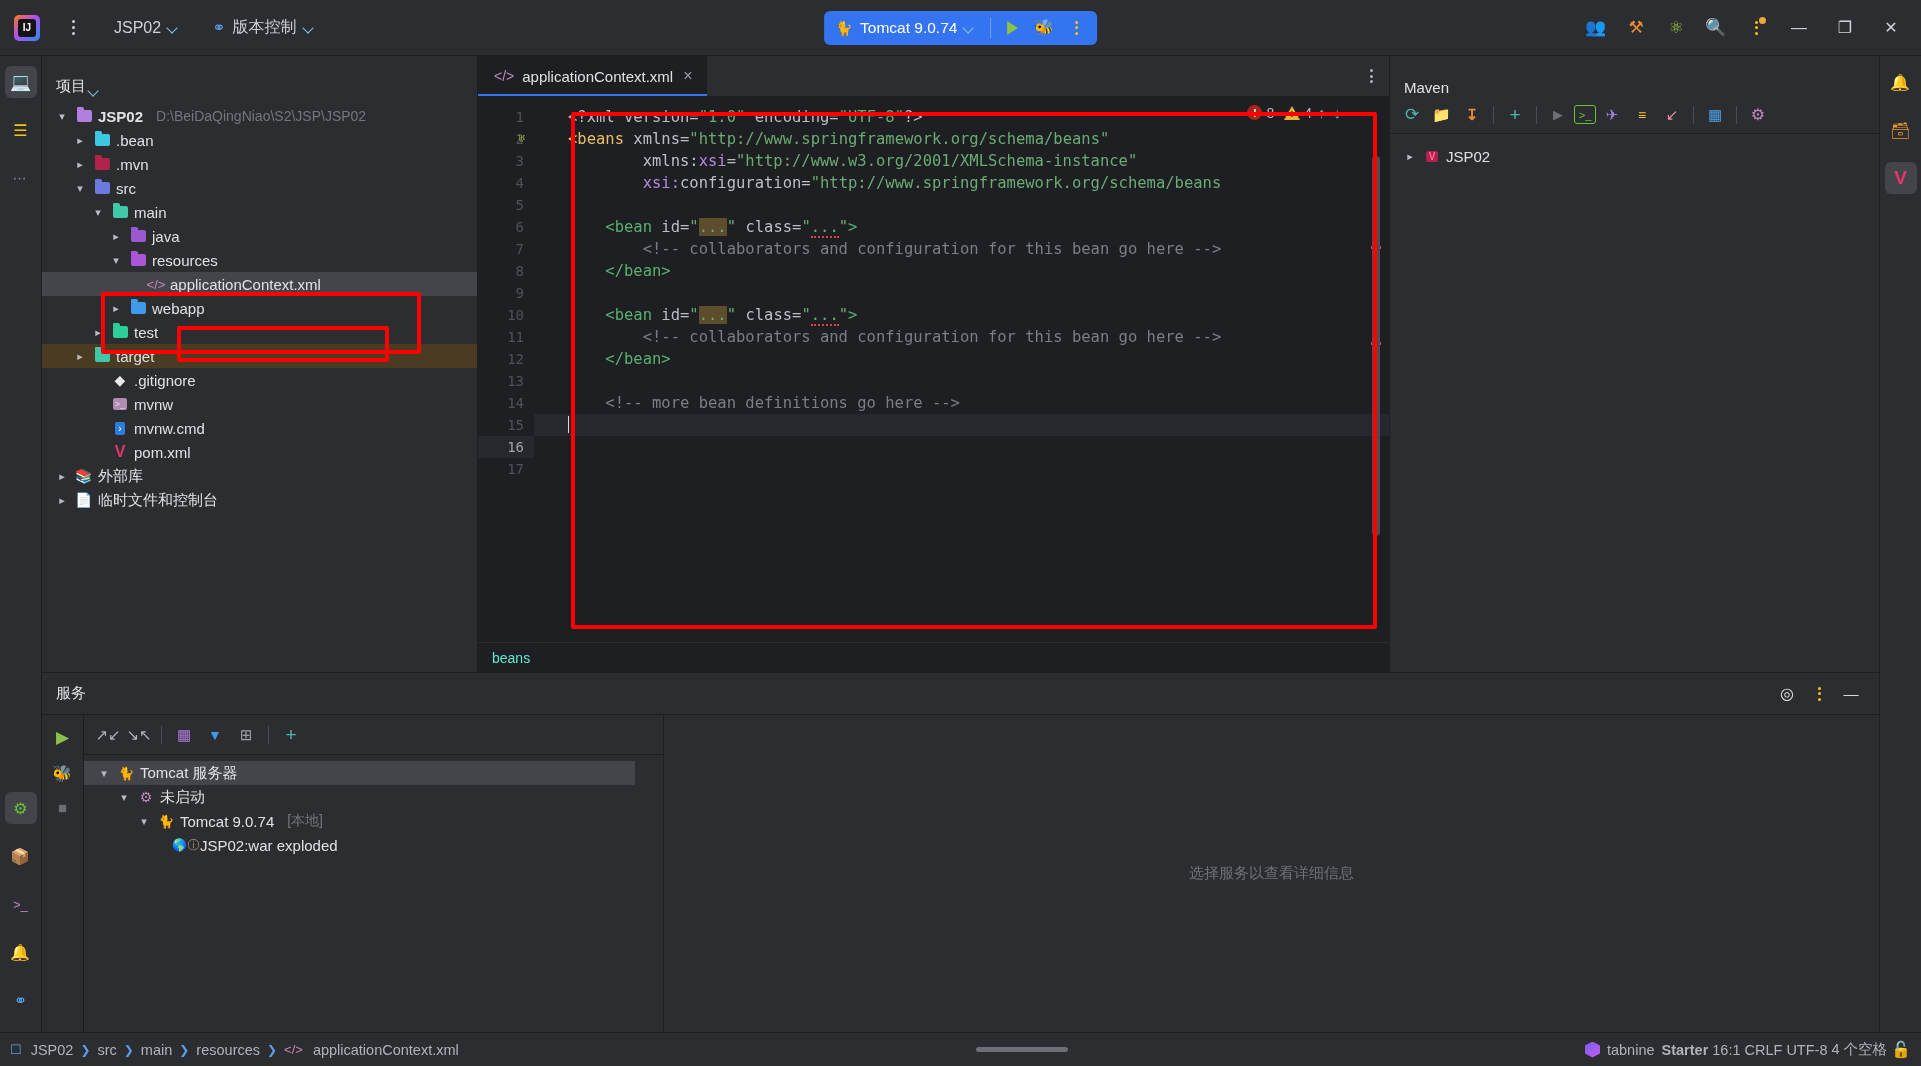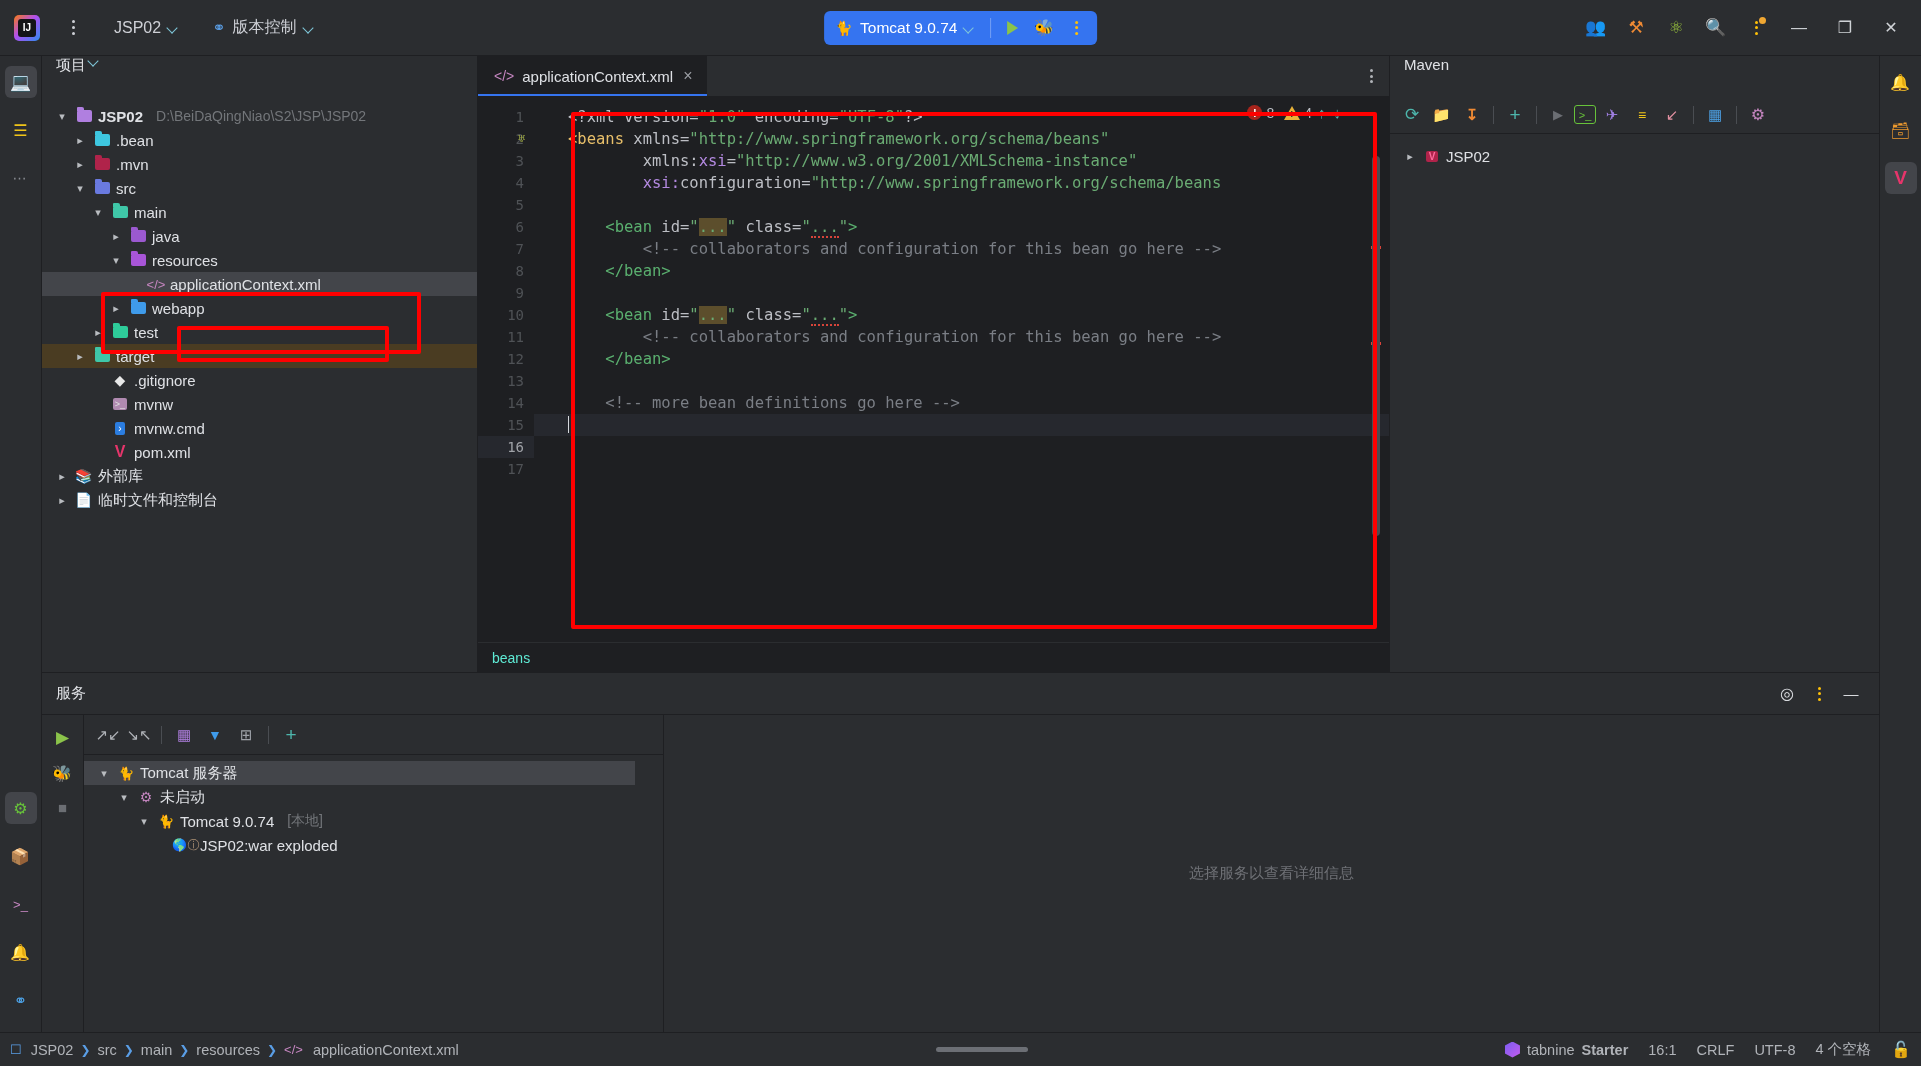--- a/index.html
+++ b/index.html
@@ -81,21 +81,21 @@
     width: 42px; background: #2b2d30; display:flex; flex-direction: column; align-items:center;
     padding-top: 10px; flex: 0 0 42px; border-left: 1px solid #1e1f22;
   }
 
   .center { flex: 1; display: flex; flex-direction: column; min-width: 0; }
   .upper { flex: 1; display: flex; min-height: 0; }
 
   
   .projpanel { width: 436px; flex: 0 0 436px; background: #2b2d30; display: flex; flex-direction: column;
     border-right: 1px solid #1e1f22; min-height:0;}
-  .panelhdr { height: 40px; display: flex; align-items: flex-start; padding: 0 14px; gap: 3px; flex:0 0 40px;}
+  .panelhdr { height: 40px; display: flex; align-items: flex-end; padding: 0 14px; gap: 3px; flex:0 0 40px;}
   .panelhdr .ttl { font-size: 15px; color: #dfe1e5; }
   .tree { flex: 1; overflow: hidden; padding-top: 8px; font-size: 15px; }
   .trow { height: 24px; display: flex; align-items: center; gap: 5px; padding-right: 8px;
     white-space: nowrap; cursor: pointer; position: relative; }
   .trow.sel { background: #43454a; }
   .trow.target-hl { background: #4a3c22; }
   .tarrow { width: 16px; flex: 0 0 16px; display:flex;align-items:center;justify-content:center;
     color:#b9bcc0; font-size: 11px; }
   .tarrow.empty { visibility: hidden; }
   .ticon { width: 18px; flex: 0 0 18px; display:flex;align-items:center;justify-content:center;font-size: 14px; }
@@ -186,21 +186,21 @@
     font-size: 15px; }
 
   
   .statusbar { height: 34px; flex: 0 0 34px; background: #2b2d30; display: flex; align-items: center;
     padding: 0 10px; font-size: 14.5px; color: #b0b3b8; border-top: 1px solid #1e1f22; }
   .crumbs { display: flex; align-items: center; gap: 7px; }
   .crumb { cursor: pointer; color: #b0b3b8; }
   .csep { color: #5a9ee6; font-size: 12px; }
   .sbcenter { flex: 1; display: flex; justify-content: center; }
   .scrollnub { width: 92px; height: 5px; background: #6c6f75; border-radius: 3px; }
-  .sbright { display: flex; align-items: center; gap: 20px; margin-left: auto; }
+  .sbright { display: flex; align-items: center; gap: 4px; margin-left: auto; }
   .sbitem { cursor: pointer; white-space: nowrap; }
   .tabnine { display: flex; align-items: center; gap: 7px; }
   .tn-hex { width: 15px; height: 16px; background: linear-gradient(135deg,#7c5cf0,#c45cf0);
     clip-path: polygon(50% 0,100% 25%,100% 75%,50% 100%,0 75%,0 25%); }
 
   
   .redbox { position: absolute; border: 4px solid #ff0000; pointer-events: none; z-index: 50; border-radius: 2px;}
 </style>
 </head>
 <body>

